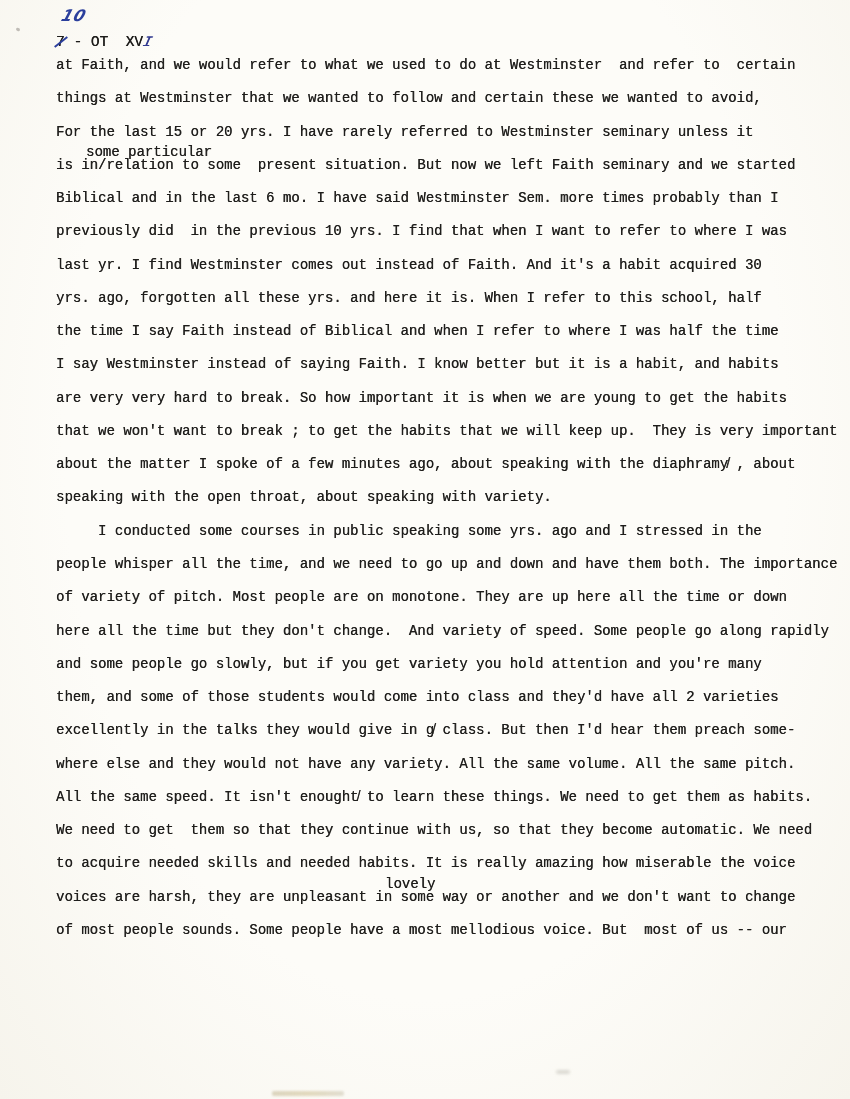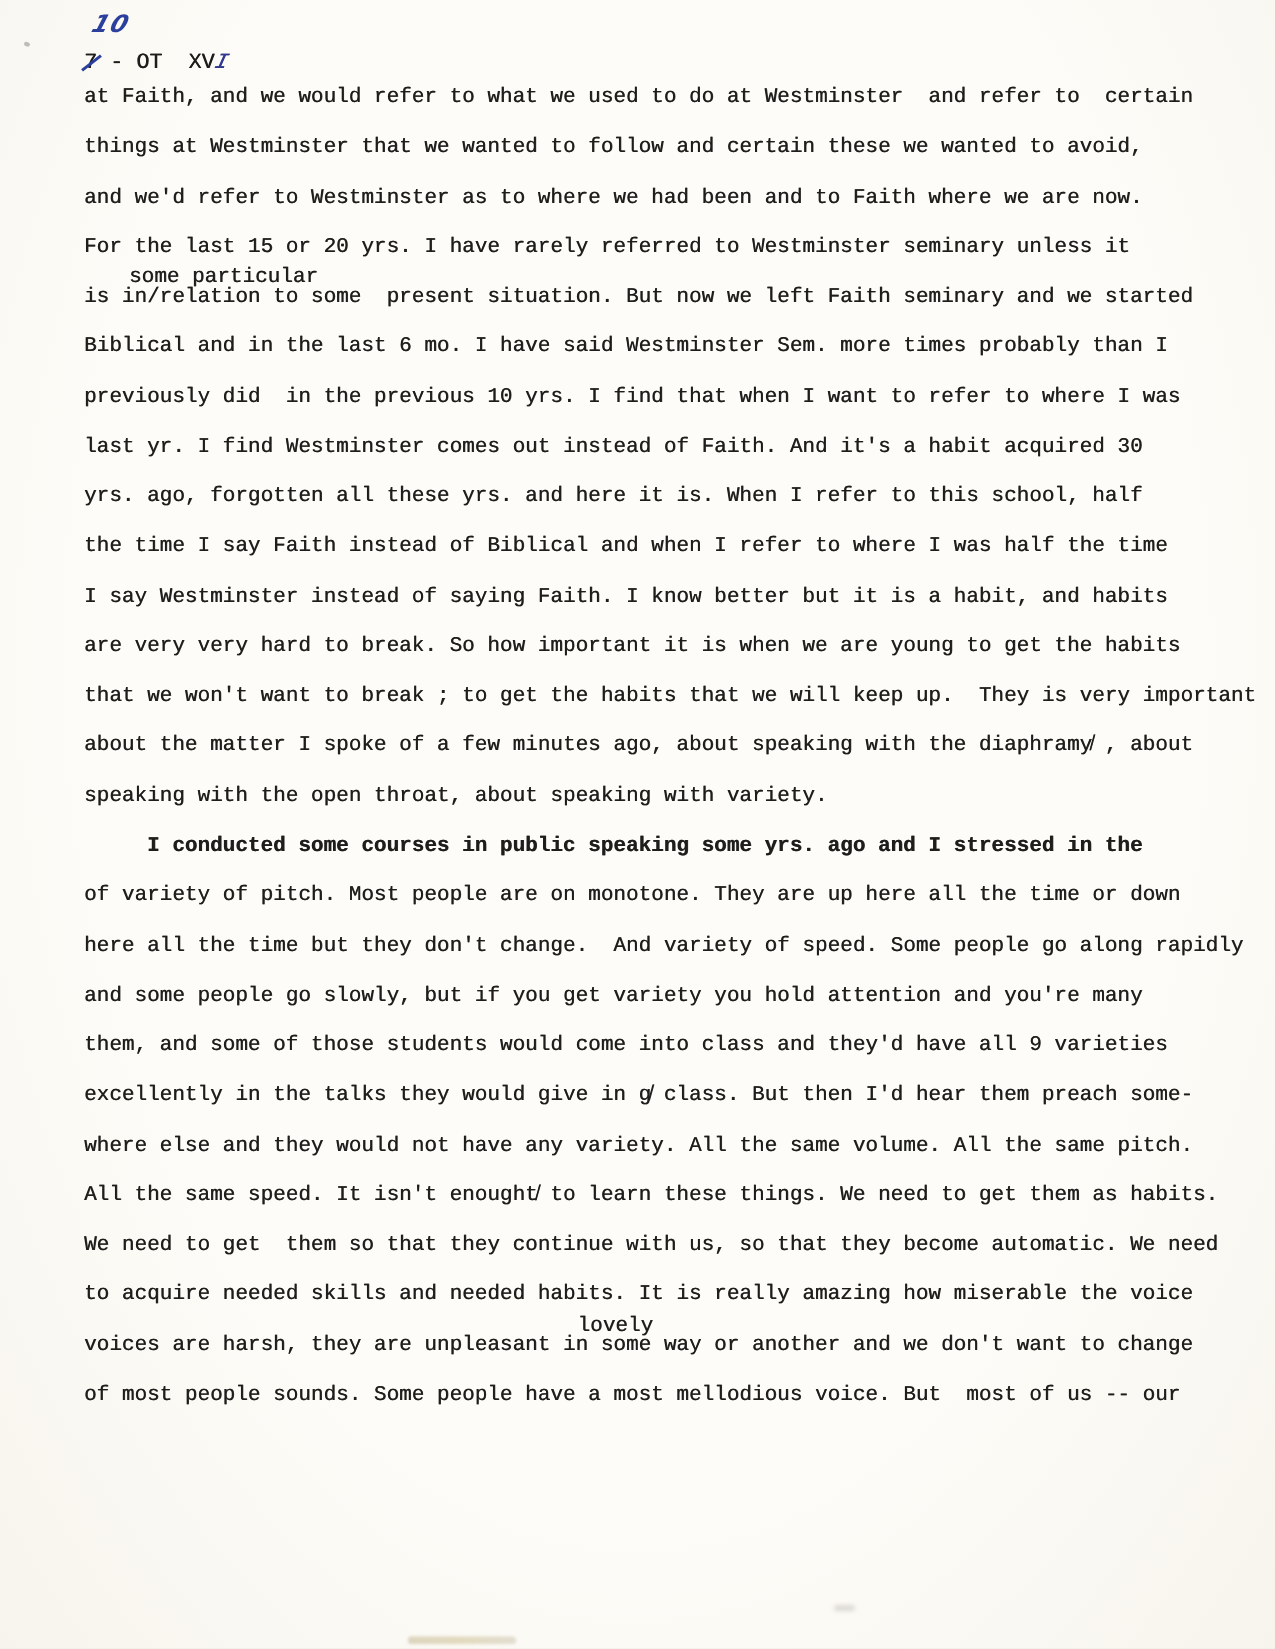--- a/index.html
+++ b/index.html
@@ -38,21 +38,21 @@
     display:inline-block; transform:skewX(-14deg);
     text-shadow:0.4px 0 0 currentColor;
   }
   
   .content {
     position:absolute; left:56px; top:49px; right:0;
     font-size:14px;
     text-shadow:0.3px 0 0 rgba(30,29,27,0.85);
   }
   .ln { height:33.28px; line-height:33.28px; white-space:pre; }
-  .para-indent { padding-left:42px;font-weight:bold; }
+  .para-indent { padding-left:42px; }
   .ins {
     height:0; line-height:16px;
     position:relative; top:-5px;
     white-space:pre;
   }
   .ins-some   { padding-left:30px; }
   .ins-lovely { padding-left:329px; }
   
   .speck {
     position:absolute; left:16px; top:28px;
@@ -78,39 +78,39 @@
 
   <div class="speck"></div>
 
   <div class="hw-ten">10</div>
 
   <div class="header"><span class="struck7">7</span><span> - OT  XV</span><span class="hw-i">I</span></div>
 
   <div class="content">
     <div class="ln">at Faith, and we would refer to what we used to do at Westminster  and refer to  certain</div>
     <div class="ln">things at Westminster that we wanted to follow and certain these we wanted to avoid,</div>
-    <div class="ln">and we'd refer to Westminster as to where we had been and to Faith where we are now.</div>
     <div class="ln">For the last 15 or 20 yrs. I have rarely referred to Westminster seminary unless it</div>
     <div class="ins ins-some">some particular</div>
     <div class="ln">is in/relation to some  present situation. But now we left Faith seminary and we started</div>
     <div class="ln">Biblical and in the last 6 mo. I have said Westminster Sem. more times probably than I</div>
     <div class="ln">previously did  in the previous 10 yrs. I find that when I want to refer to where I was</div>
     <div class="ln">last yr. I find Westminster comes out instead of Faith. And it's a habit acquired 30</div>
     <div class="ln">yrs. ago, forgotten all these yrs. and here it is. When I refer to this school, half</div>
     <div class="ln">the time I say Faith instead of Biblical and when I refer to where I was half the time</div>
     <div class="ln">I say Westminster instead of saying Faith. I know better but it is a habit, and habits</div>
     <div class="ln">are very very hard to break. So how important it is when we are young to get the habits</div>
     <div class="ln">that we won't want to break ; to get the habits that we will keep up.  They is very important</div>
     <div class="ln">about the matter I spoke of a few minutes ago, about speaking with the diaphramy̸ , about</div>
     <div class="ln">speaking with the open throat, about speaking with variety.</div>
     <div class="ln para-indent">I conducted some courses in public speaking some yrs. ago and I stressed in the</div>
+    <div class="ln">people whisper all the time, and we need to go up and down and have them both. The importance</div>
     <div class="ln">of variety of pitch. Most people are on monotone. They are up here all the time or down</div>
     <div class="ln">here all the time but they don't change.  And variety of speed. Some people go along rapidly</div>
     <div class="ln">and some people go slowly, but if you get variety you hold attention and you're many</div>
-    <div class="ln">them, and some of those students would come into class and they'd have all 9 varieties</div>
+    <div class="ln">them, and some of those students would come into class and they'd have all 2 varieties</div>
     <div class="ln">excellently in the talks they would give in g̸ class. But then I'd hear them preach some-</div>
     <div class="ln">where else and they would not have any variety. All the same volume. All the same pitch.</div>
     <div class="ln">All the same speed. It isn't enought̸ to learn these things. We need to get them as habits.</div>
     <div class="ln">We need to get  them so that they continue with us, so that they become automatic. We need</div>
     <div class="ln">to acquire needed skills and needed habits. It is really amazing how miserable the voice</div>
     <div class="ins ins-lovely">lovely</div>
     <div class="ln">voices are harsh, they are unpleasant in some way or another and we don't want to change</div>
     <div class="ln">of most people sounds. Some people have a most mellodious voice. But  most of us -- our</div>
   </div>
 

